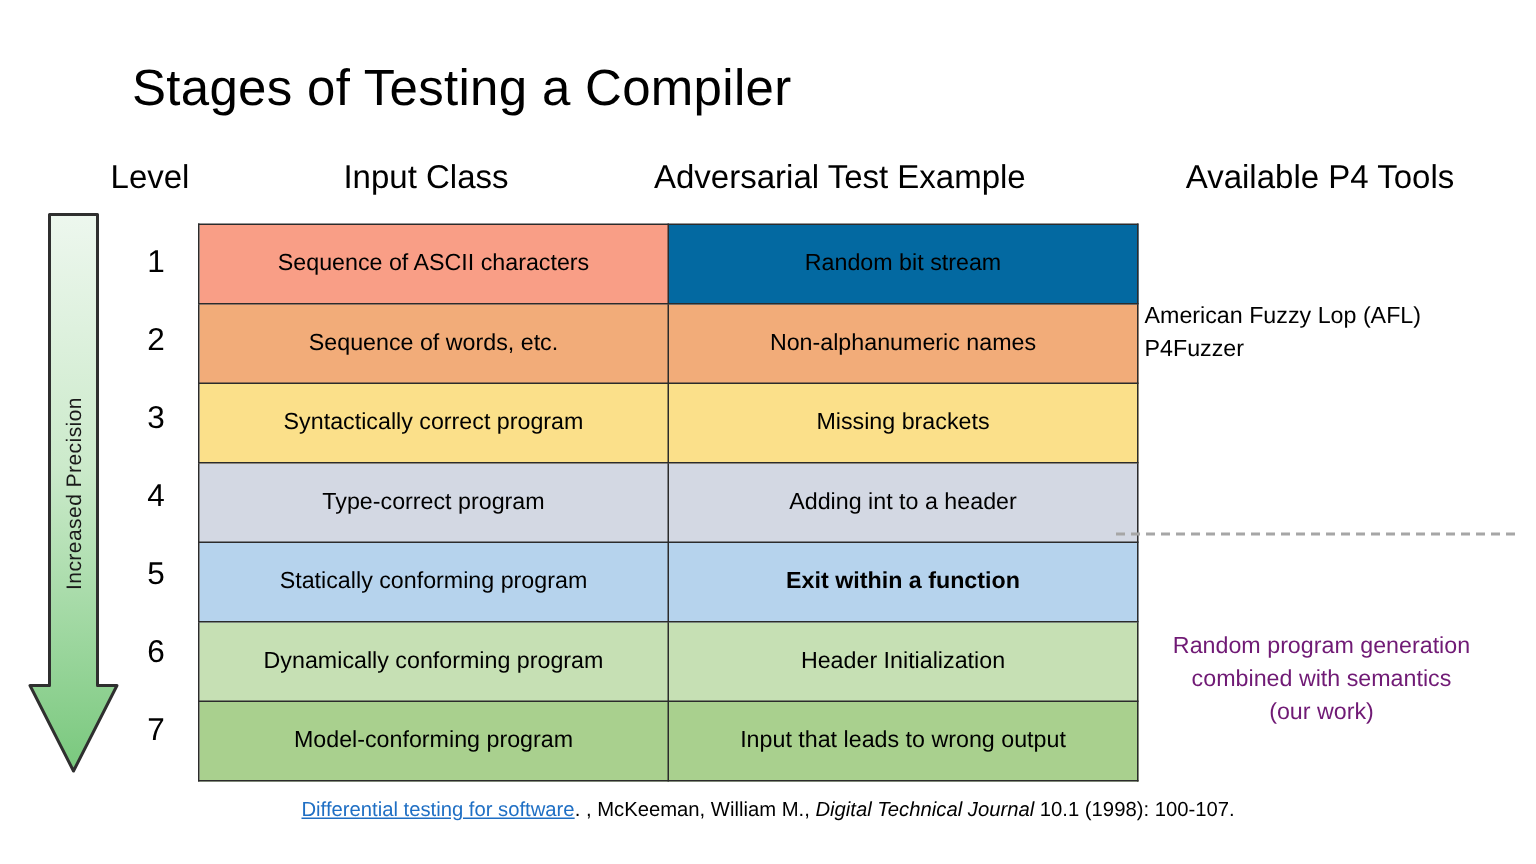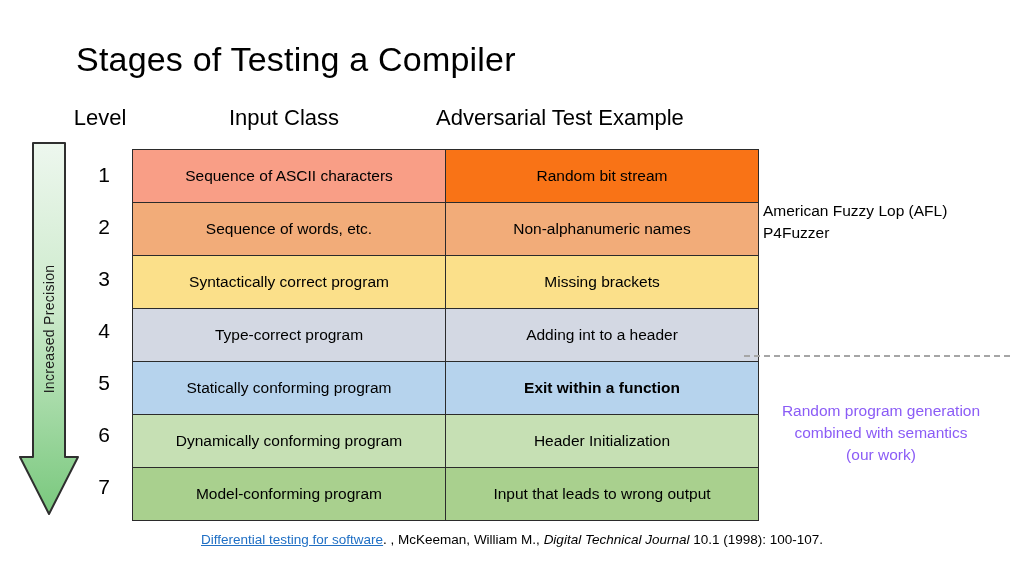--- a/index.html
+++ b/index.html
@@ -16,21 +16,21 @@
     position: relative;
   }
   .slide {
     position: absolute;
     inset: 0;
   }
 
   
   .slide-title {
     position: absolute;
-    left: 76px;
+    left: 88px;
     top: 40px;
     font-size: 34px;
     font-weight: 400;
     letter-spacing: 0.2px;
     color: #000000;
     white-space: nowrap;
   }
 
   
   .col-header {
@@ -160,20 +160,21 @@
 </head>
 <body>
 
 <div class="slide">
 
   <div class="slide-title">Stages of Testing a Compiler</div>
 
   <div class="col-header level">Level</div>
   <div class="col-header input">Input Class</div>
   <div class="col-header adversarial">Adversarial Test Example</div>
+  <div class="col-header tools">Available P4 Tools</div>
 
   <div class="arrow-wrap">
     <svg width="62" height="374" viewBox="0 0 62 374" xmlns="http://www.w3.org/2000/svg">
       <defs>
         <linearGradient id="arrowGrad" x1="0" y1="0" x2="0" y2="1">
           <stop offset="0%" stop-color="#EDF7EE"></stop>
           <stop offset="45%" stop-color="#CCEACB"></stop>
           <stop offset="100%" stop-color="#79C87D"></stop>
         </linearGradient>
       </defs>
@@ -191,21 +192,21 @@
     <div class="level-num">4</div>
     <div class="level-num">5</div>
     <div class="level-num">6</div>
     <div class="level-num">7</div>
   </div>
 
   <table class="matrix">
     <tbody>
       <tr>
         <td class="c1" style="background-color: rgb(249, 158, 134);">Sequence of ASCII characters</td>
-        <td class="c2" style="background-color: #f97316;">Random bit stream</td>
+        <td class="c2" style="background-color: #0369a1;">Random bit stream</td>
       </tr>
       <tr>
         <td class="c1" style="background-color: rgb(242, 172, 121);">Sequence of words, etc.</td>
         <td class="c2" style="background-color: rgb(242, 172, 121);">Non-alphanumeric names</td>
       </tr>
       <tr>
         <td class="c1" style="background-color: rgb(251, 224, 138);">Syntactically correct program</td>
         <td class="c2" style="background-color: rgb(251, 224, 138);">Missing brackets</td>
       </tr>
       <tr>
@@ -227,21 +228,21 @@
     </tbody>
   </table>
 
   <div class="tools-afl">
     <div>American Fuzzy Lop (AFL)</div>
     <div>P4Fuzzer</div>
   </div>
 
   <div class="divider-line" style="border-top-color: rgb(166, 166, 166);"></div>
 
-  <div class="tools-ours" style="color: #8b5cf6;">
+  <div class="tools-ours" style="color: #701a75; margin-top: 20px;">
     <div>Random program generation</div>
     <div>combined with semantics</div>
     <div>(our work)</div>
   </div>
 
   <div class="citation"><a href="#">Differential testing for software</a><span>. , McKeeman, William M., </span><span class="journal">Digital Technical Journal</span><span> 10.1 (1998): 100-107.</span></div>
 
 </div>
 
 </body></html>

